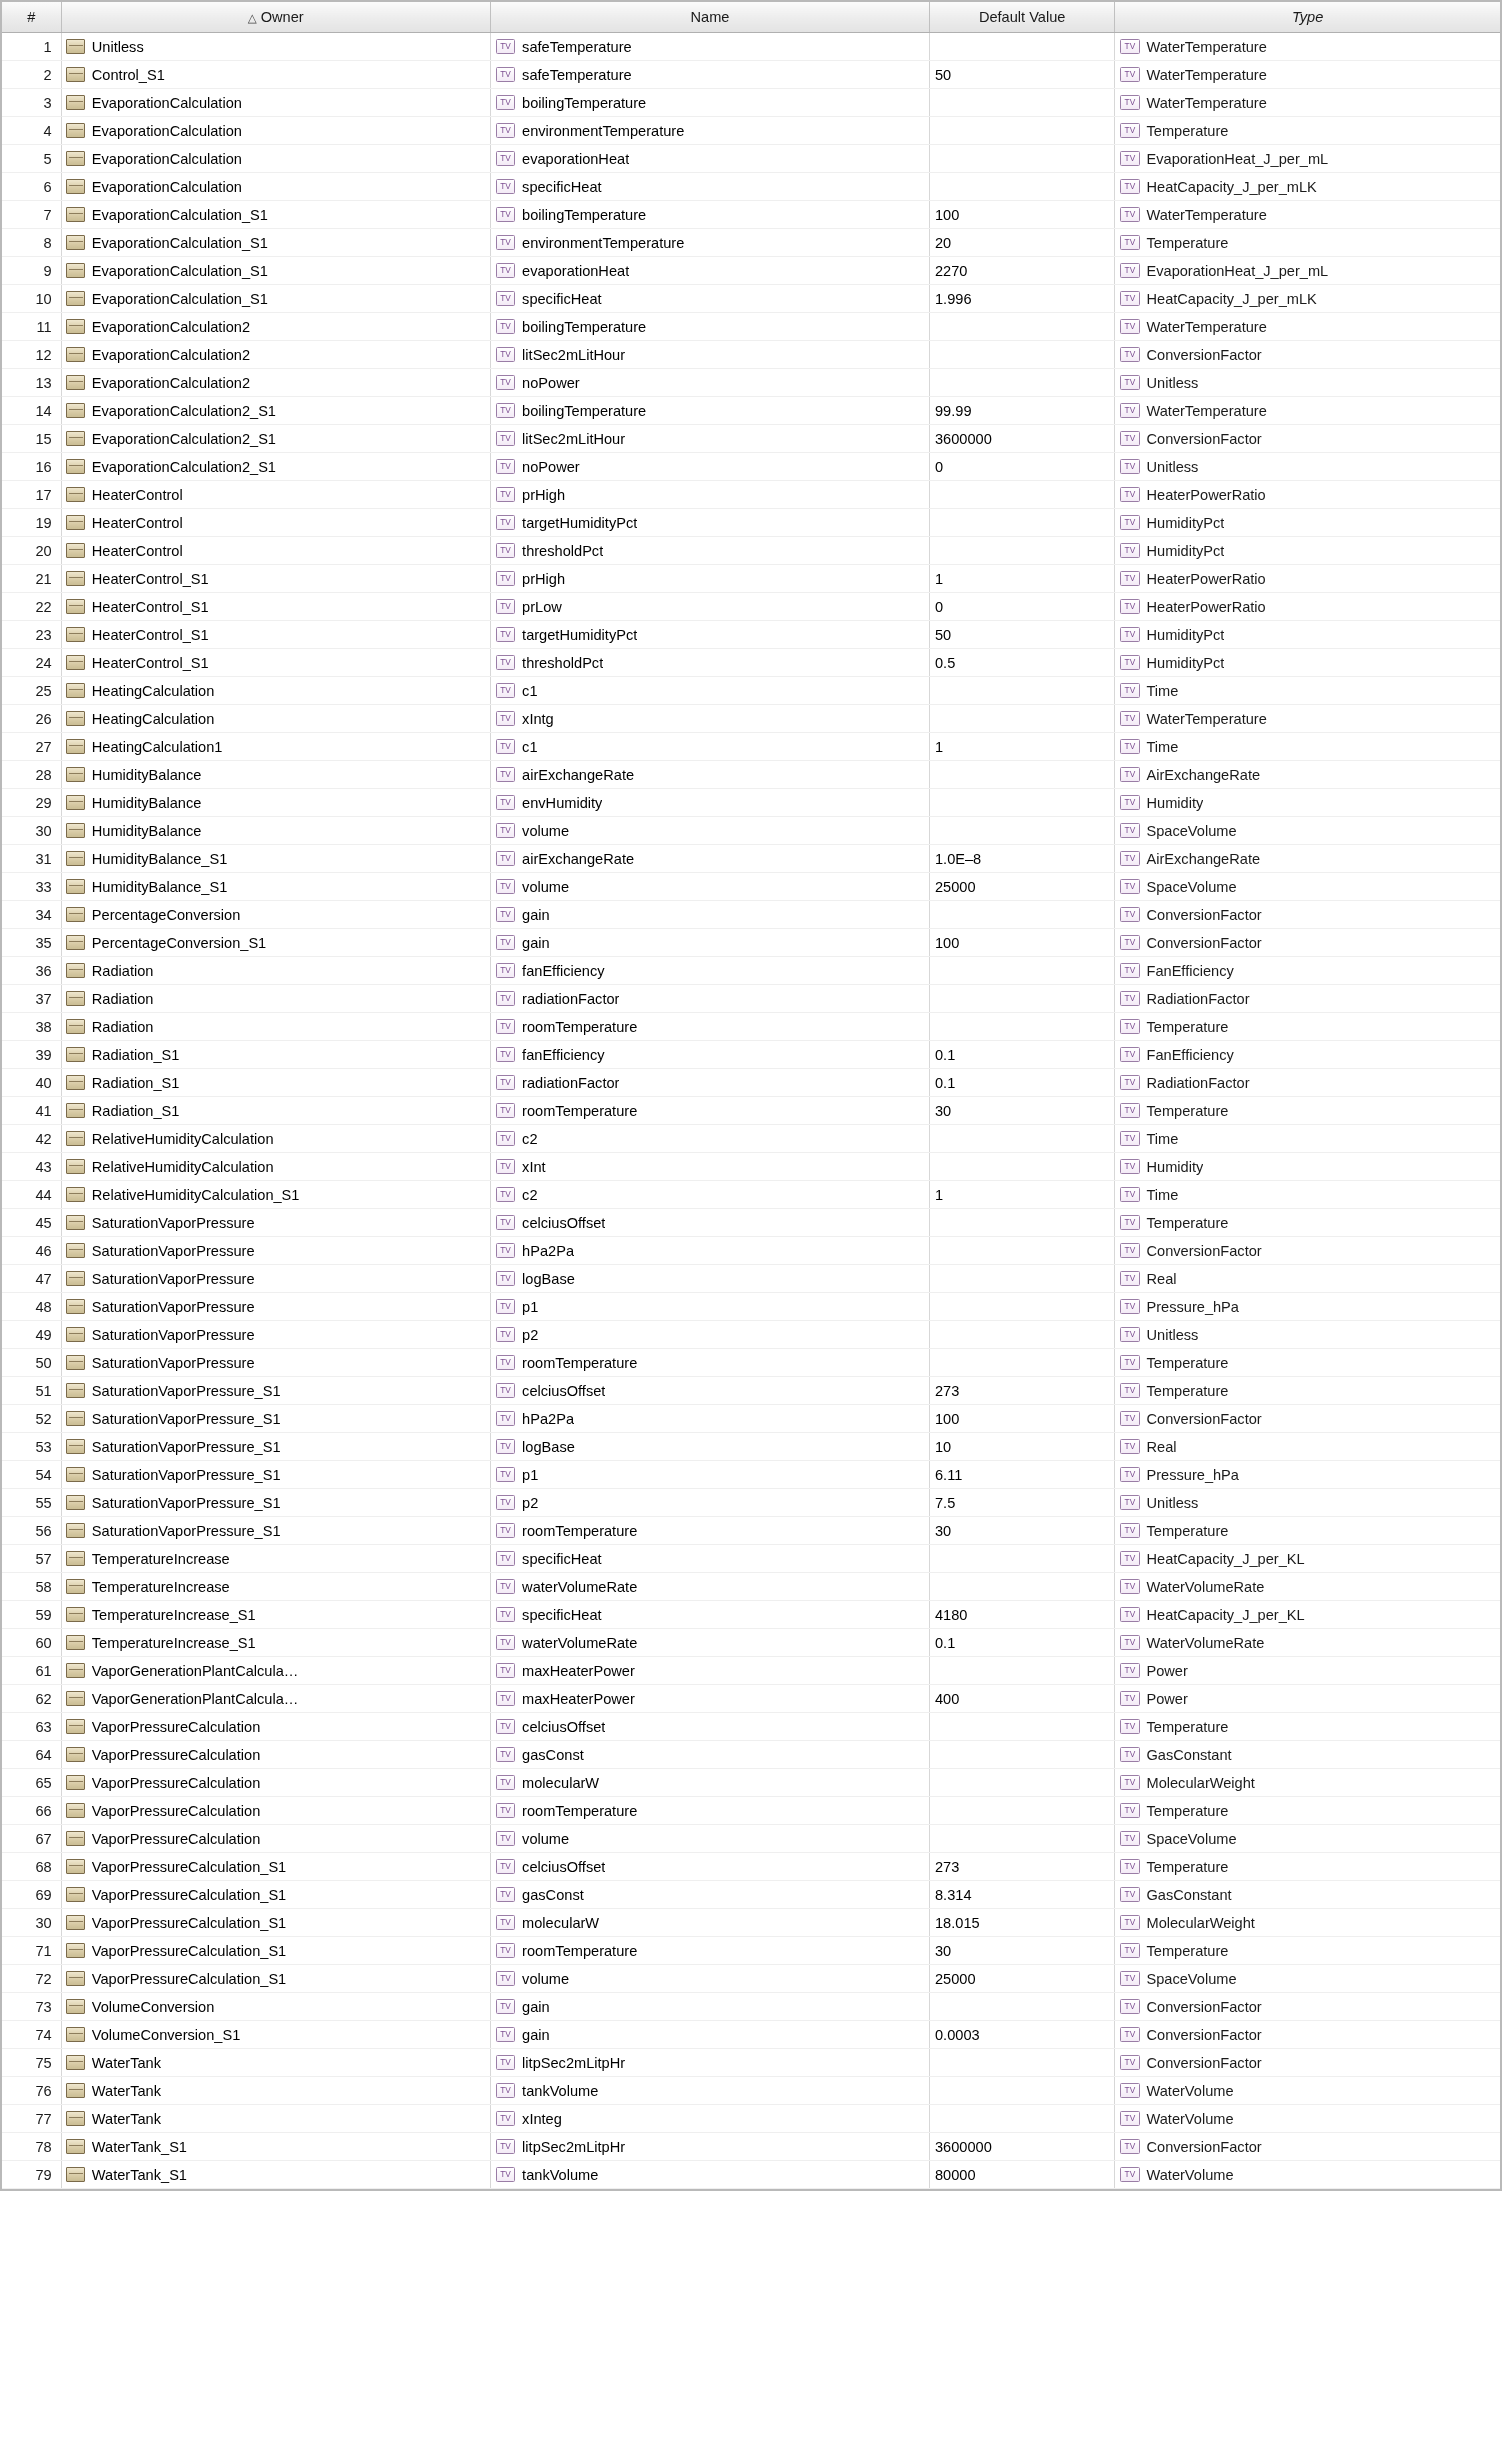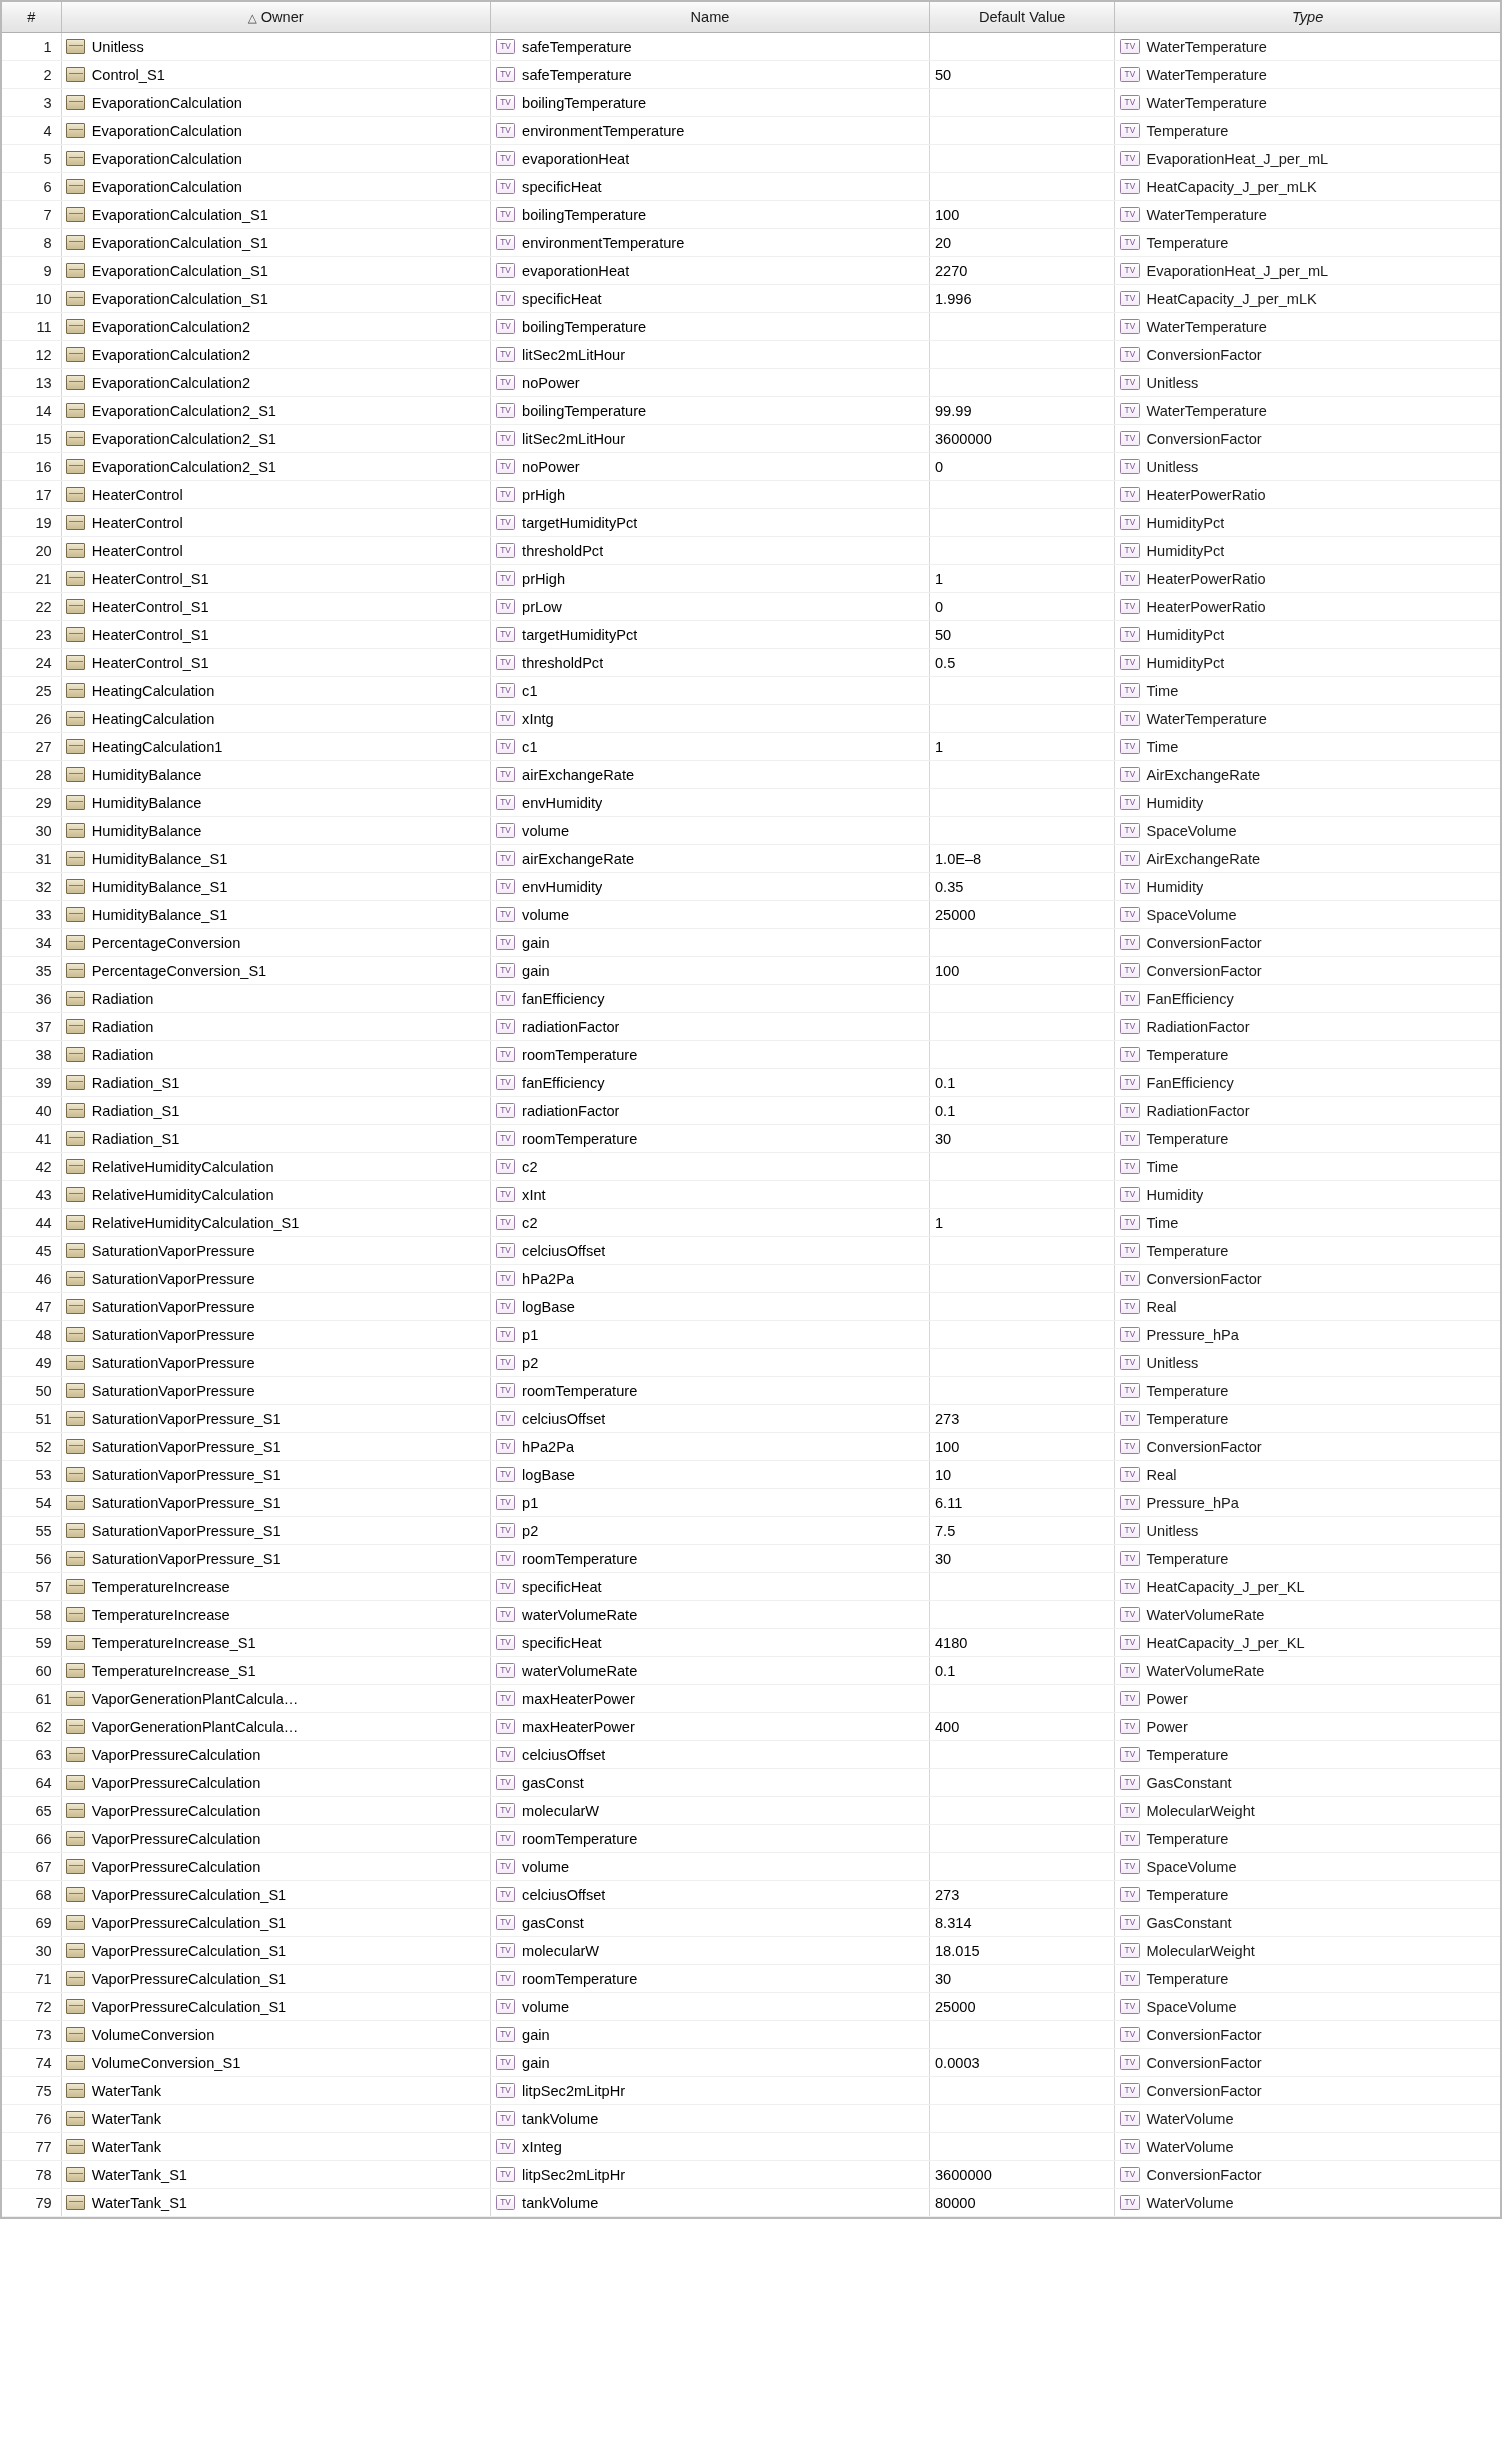--- a/index.html
+++ b/index.html
@@ -798,42 +798,20 @@
           </td>
           <td>1.0E–8</td>
           <td class="last">
             <div class="cellflex">
               <span class="icon-tv">TV</span>
               <span class="lbl type-label">AirExchangeRate</span>
             </div>
           </td>
         </tr>
         <tr>
-          <td class="num">32</td>
-          <td>
-            <div class="cellflex">
-              <span class="icon-pkg"></span>
-              <span class="lbl">HumidityBalance_S1</span>
-            </div>
-          </td>
-          <td>
-            <div class="cellflex">
-              <span class="icon-tv">TV</span>
-              <span class="lbl">envHumidity</span>
-            </div>
-          </td>
-          <td>0.35</td>
-          <td class="last">
-            <div class="cellflex">
-              <span class="icon-tv">TV</span>
-              <span class="lbl type-label">Humidity</span>
-            </div>
-          </td>
-        </tr>
-        <tr>
           <td class="num">33</td>
           <td>
             <div class="cellflex">
               <span class="icon-pkg"></span>
               <span class="lbl">HumidityBalance_S1</span>
             </div>
           </td>
           <td>
             <div class="cellflex">
               <span class="icon-tv">TV</span>

